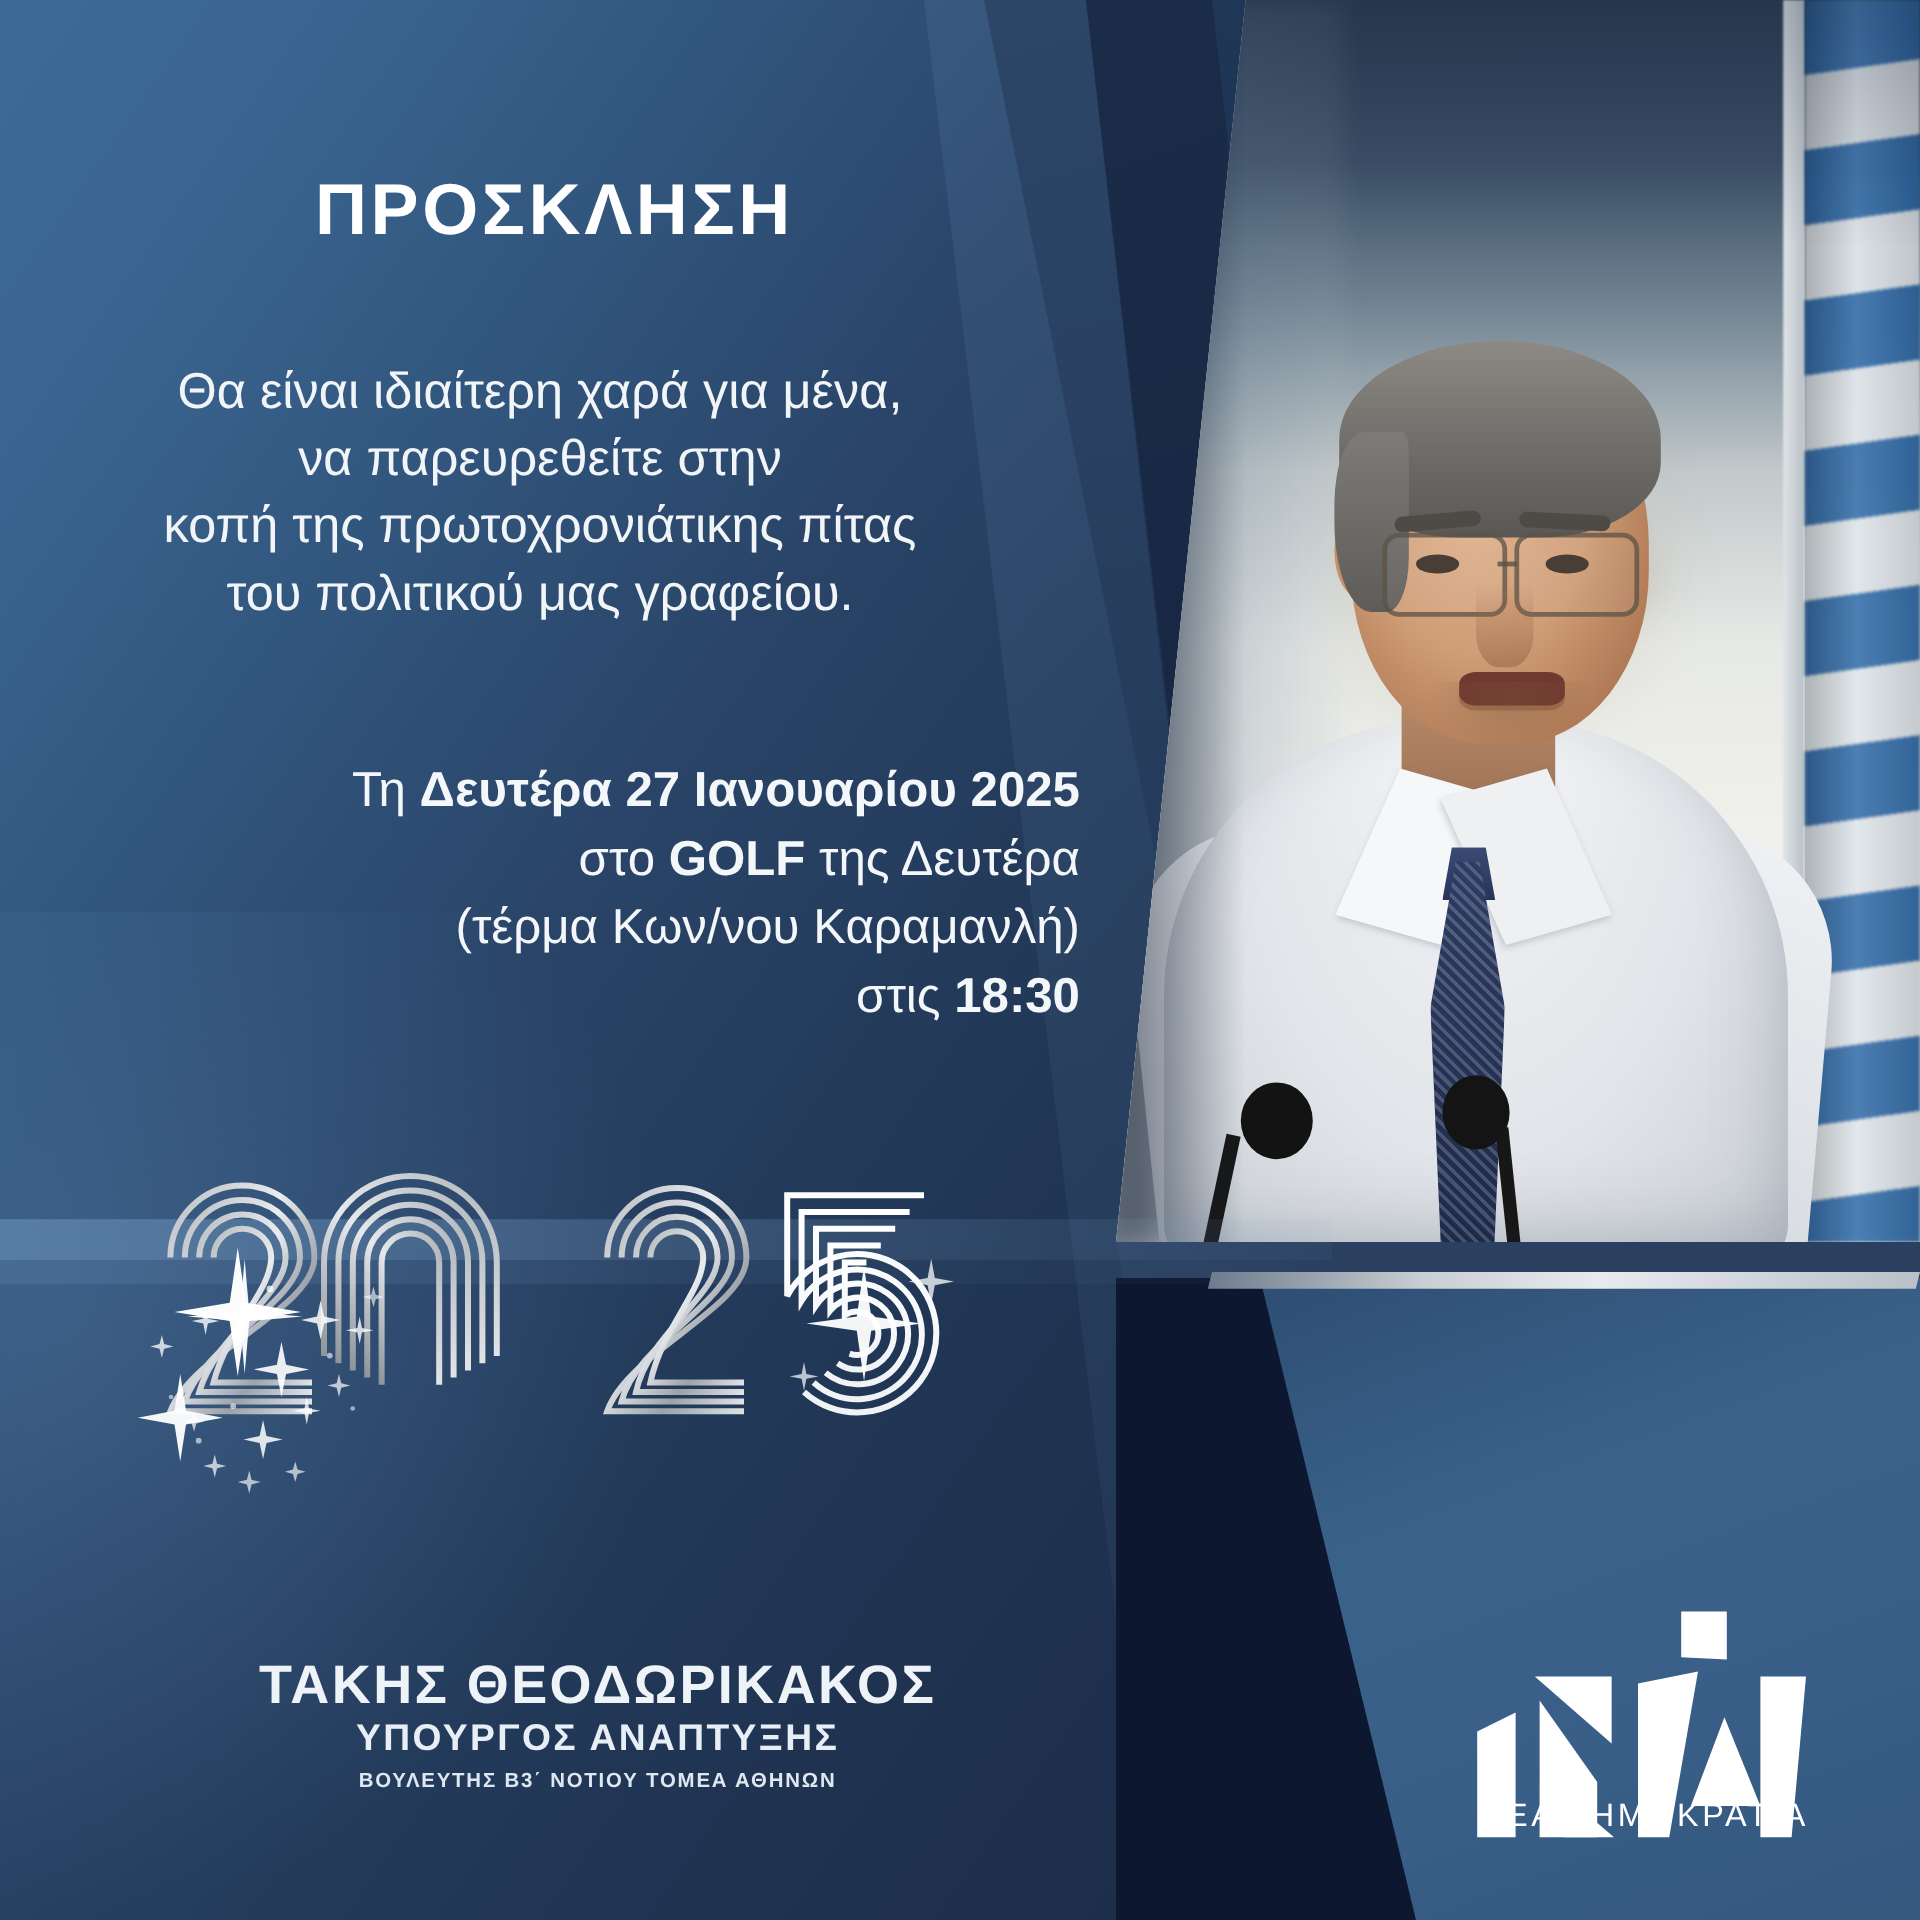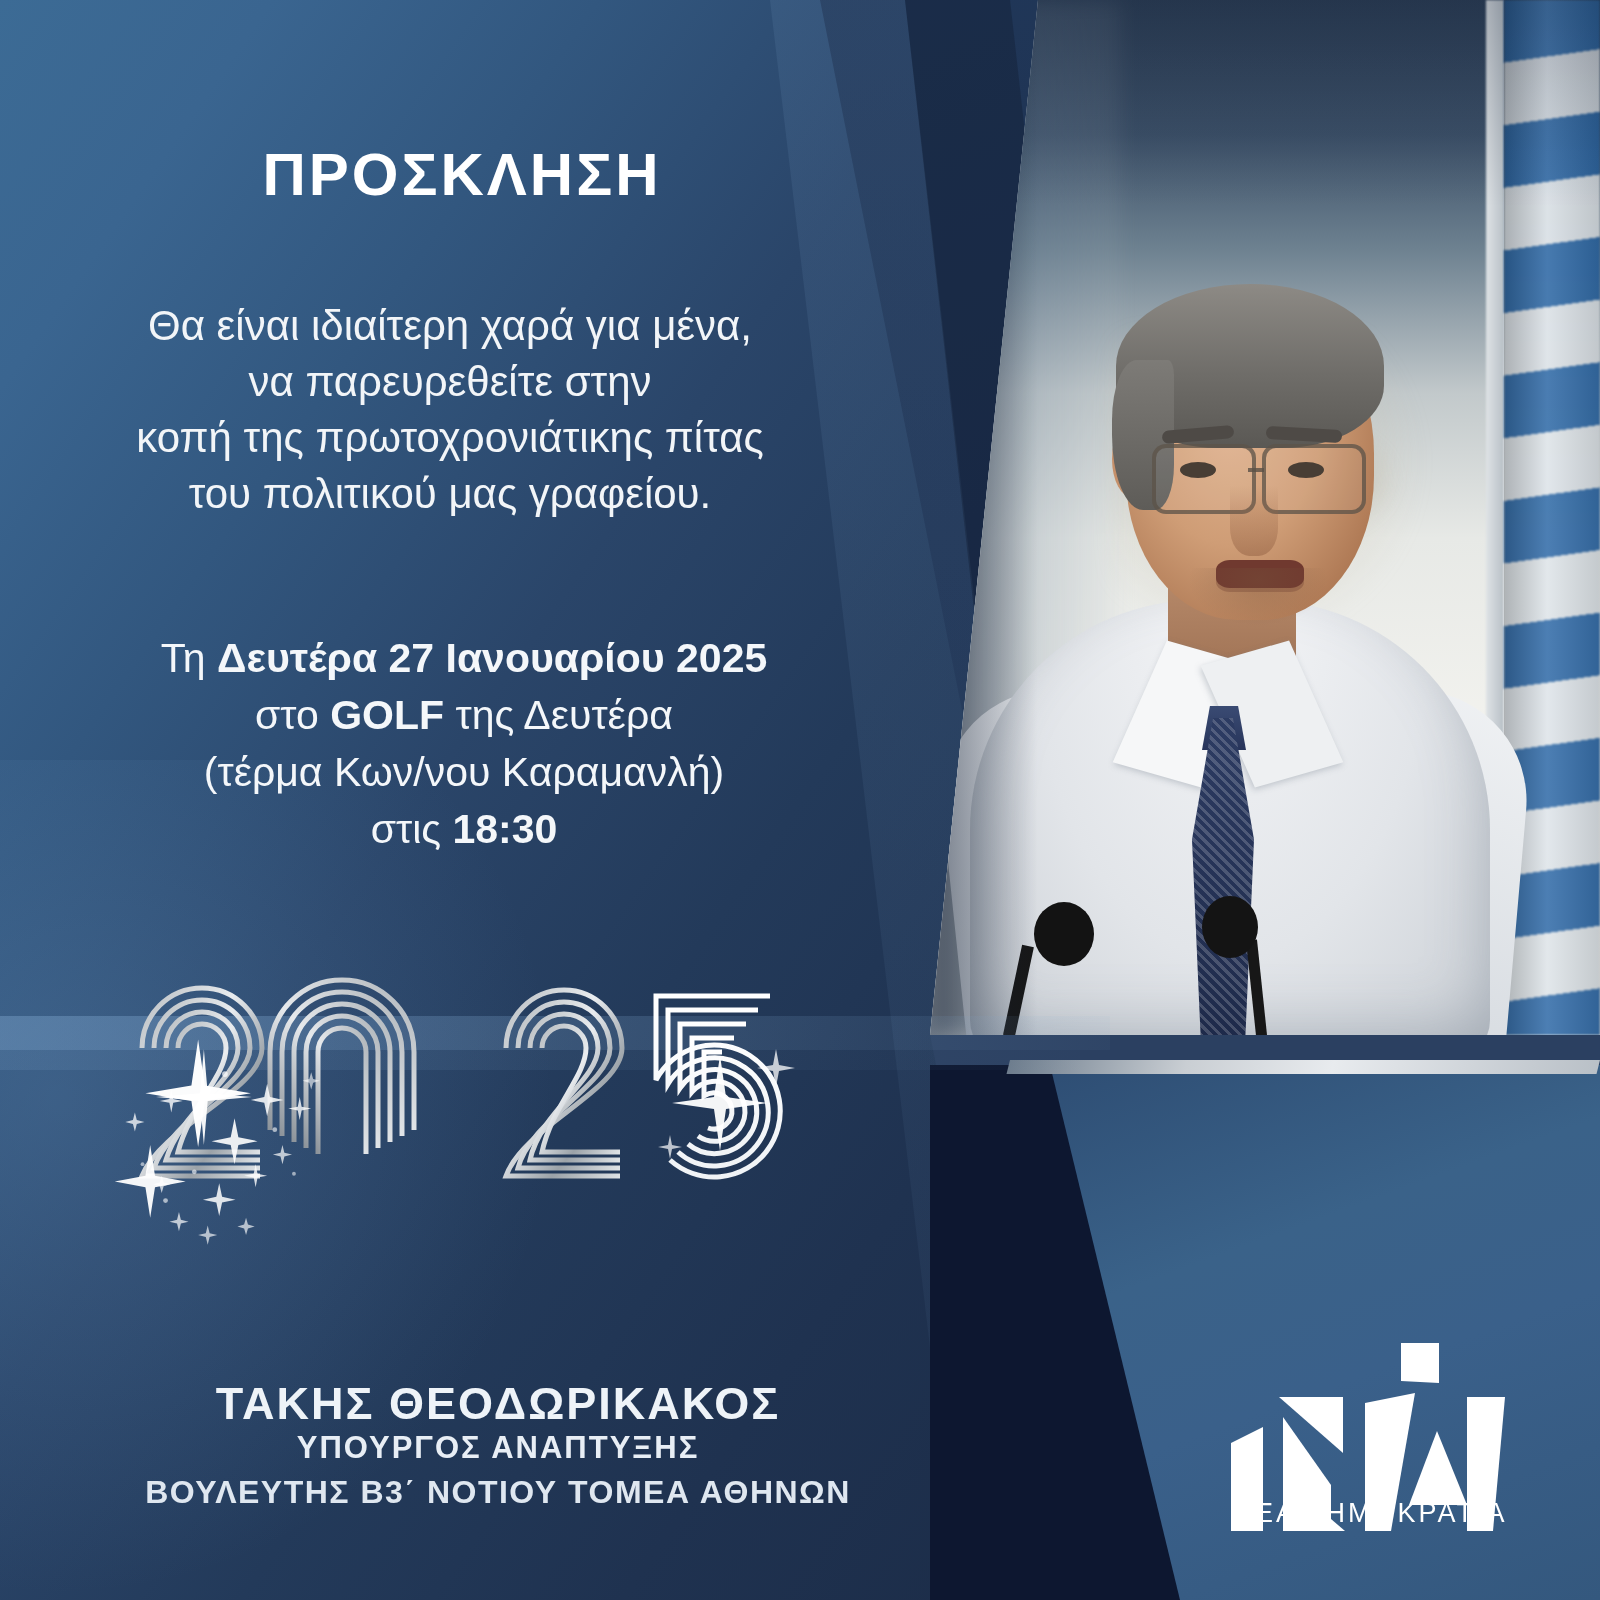--- a/index.html
+++ b/index.html
@@ -254,37 +254,37 @@
     letter-spacing:3px;
   }
   .body-copy{
     position:absolute;left:0;top:298px;width:900px;
     text-align:center;color:#f2f5f8;
     font-size:42px;line-height:56px;font-weight:300;
   }
   .body-copy div{white-space:nowrap;}
   .event-block{
     position:absolute;left:0;top:630px;width:900px;
-    text-align:center;color:#f4f7fa;
-    font-size:41px;line-height:57px;font-weight:300;padding-left:14px;
+    text-align:right;color:#f4f7fa;
+    font-size:41px;line-height:57px;font-weight:300;
   }
   .event-block div{white-space:nowrap;}
   .event-block b{font-weight:bold;}
 
   .name-block{
     position:absolute;left:0;top:1378px;width:996px;text-align:center;
   }
   .name-main{
     color:#eef3f8;font-size:45px;font-weight:bold;letter-spacing:2px;
   }
   .name-role{
     color:#e8eef5;font-size:31px;font-weight:bold;letter-spacing:2px;
   }
   .name-sub{
-    color:#dfe7f0;font-size:32px;font-weight:bold;letter-spacing:1.5px;margin-top:8px;
+    color:#dfe7f0;font-size:17px;font-weight:bold;letter-spacing:1.5px;margin-top:8px;
   }
 
   
   .year-wrap{
     position:absolute;left:110px;top:930px;width:740px;height:300px;
   }
   .year-svg{display:block;}
   .sparkles{
     position:absolute;left:0px;top:100px;width:320px;height:230px;
     pointer-events:none;

